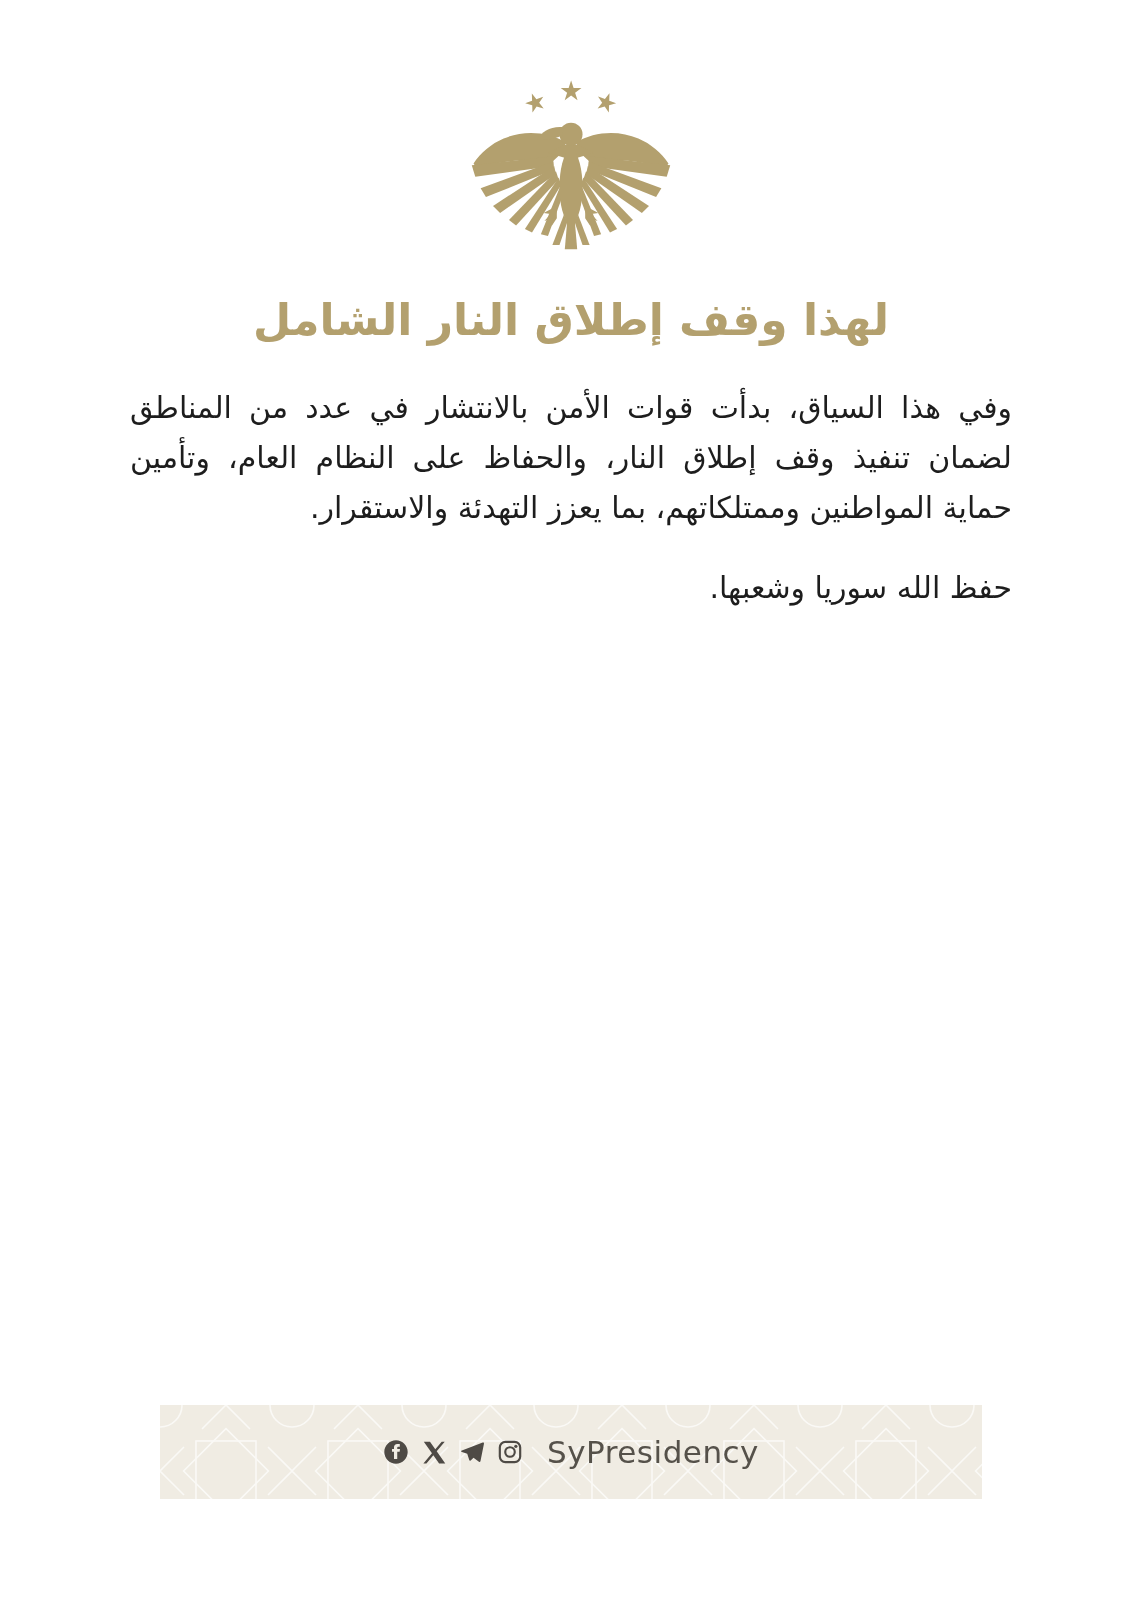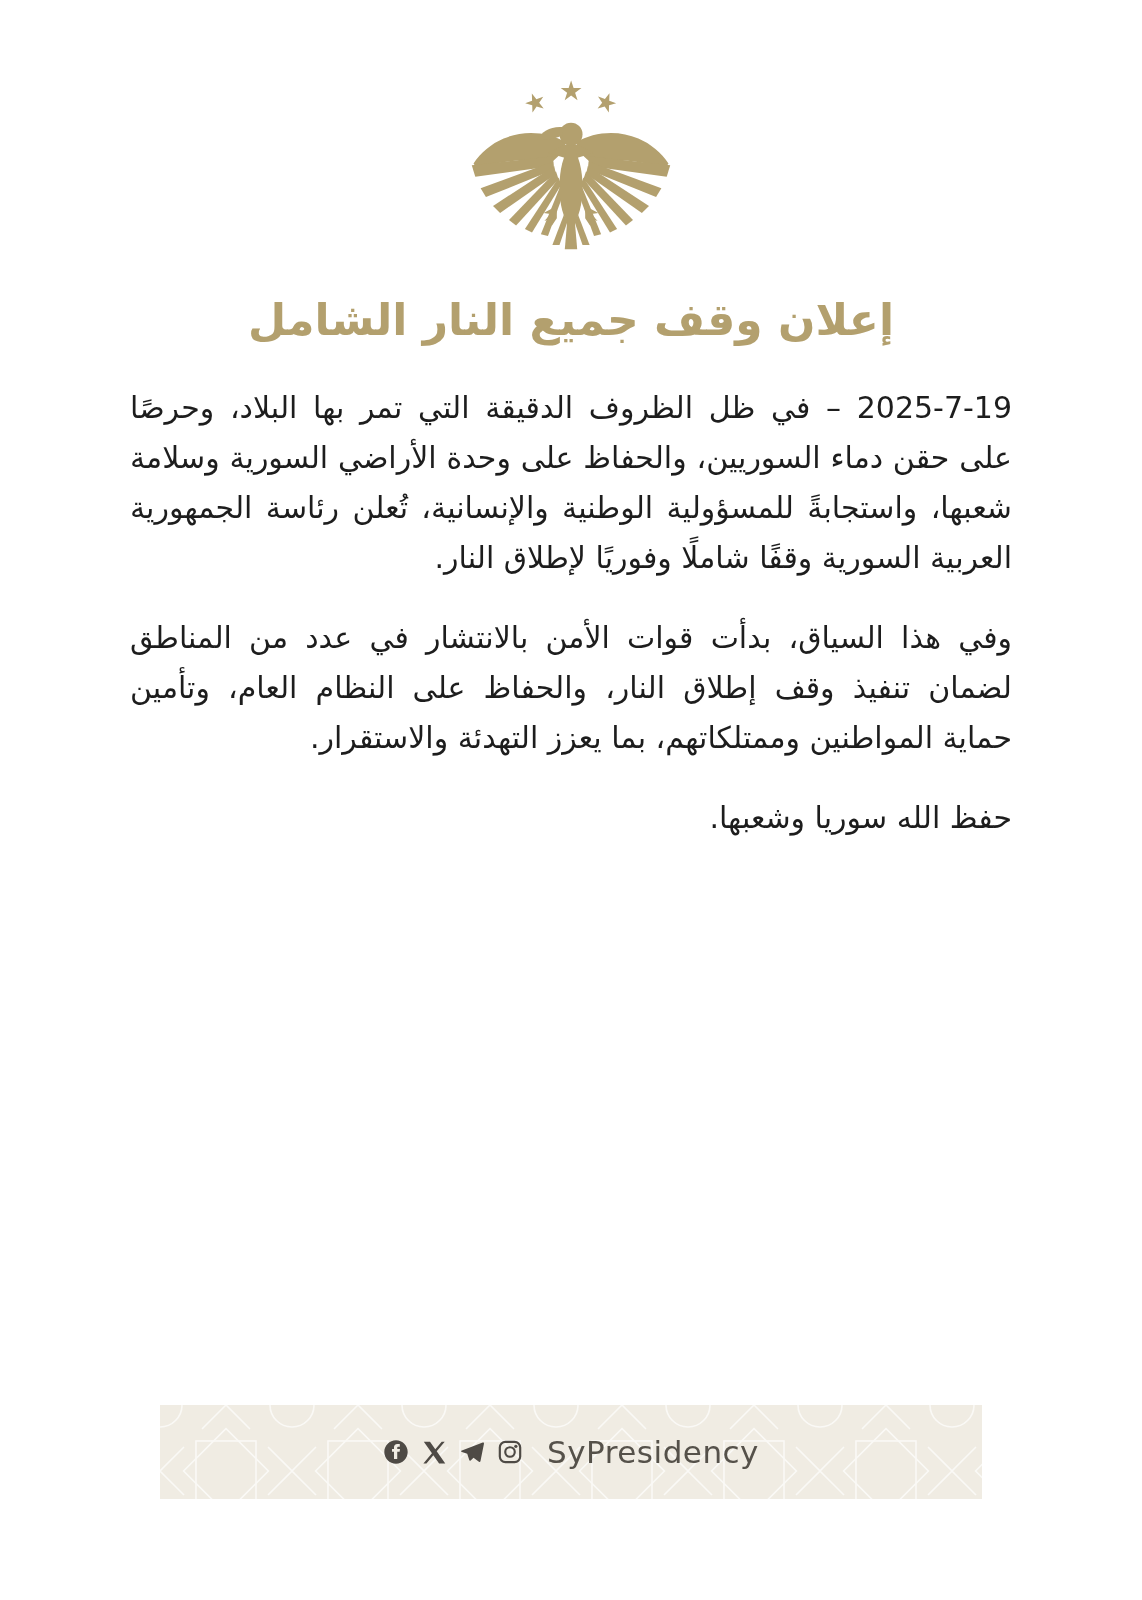--- a/index.html
+++ b/index.html
@@ -134,24 +134,23 @@
         <path d="M104 106 l-15 8 8 1 -7 8 9-3 -1 9 6-9 z"></path>
         <path d="M136 106 l15 8 -8 1 7 8 -9 -3 1 9 -6 -9 z"></path>
 
         <path d="M112 116 L99 150 L107 150 L116 124 Z"></path>
         <path d="M116 120 L113 155 L127 155 L124 120 Z"></path>
         <path d="M128 116 L141 150 L133 150 L124 124 Z"></path>
       </g>
     </svg>
   </div>
 
-  <h1 class="doc-title" lang="ar">إعلان وقف جميع النار الشامل</h1>
+  <h1 class="doc-title" lang="ar">لهذا وقف إطلاق النار الشامل</h1>
 
   <main class="doc-body" lang="ar">
-    <p>2025-7-19 – في ظل الظروف الدقيقة التي تمر بها البلاد، وحرصًا على حقن دماء السوريين، والحفاظ على وحدة الأراضي السورية وسلامة شعبها، واستجابةً للمسؤولية الوطنية والإنسانية، تُعلن رئاسة الجمهورية العربية السورية وقفًا شاملًا وفوريًا لإطلاق النار.</p>
     <p>وفي هذا السياق، بدأت قوات الأمن بالانتشار في عدد من المناطق لضمان تنفيذ وقف إطلاق النار، والحفاظ على النظام العام، وتأمين حماية المواطنين وممتلكاتهم، بما يعزز التهدئة والاستقرار.</p>
     <p class="closing">حفظ الله سوريا وشعبها.</p>
   </main>
 
   <footer class="footer-bar">
     <svg class="footer-pattern" xmlns="http://www.w3.org/2000/svg" aria-hidden="true">
       <defs>
         <pattern id="geo" width="132" height="132" patternUnits="userSpaceOnUse">
           <g fill="none" stroke="#ffffff" stroke-width="1.6" opacity="0.85">
             <rect x="36" y="36" width="60" height="60"></rect>

